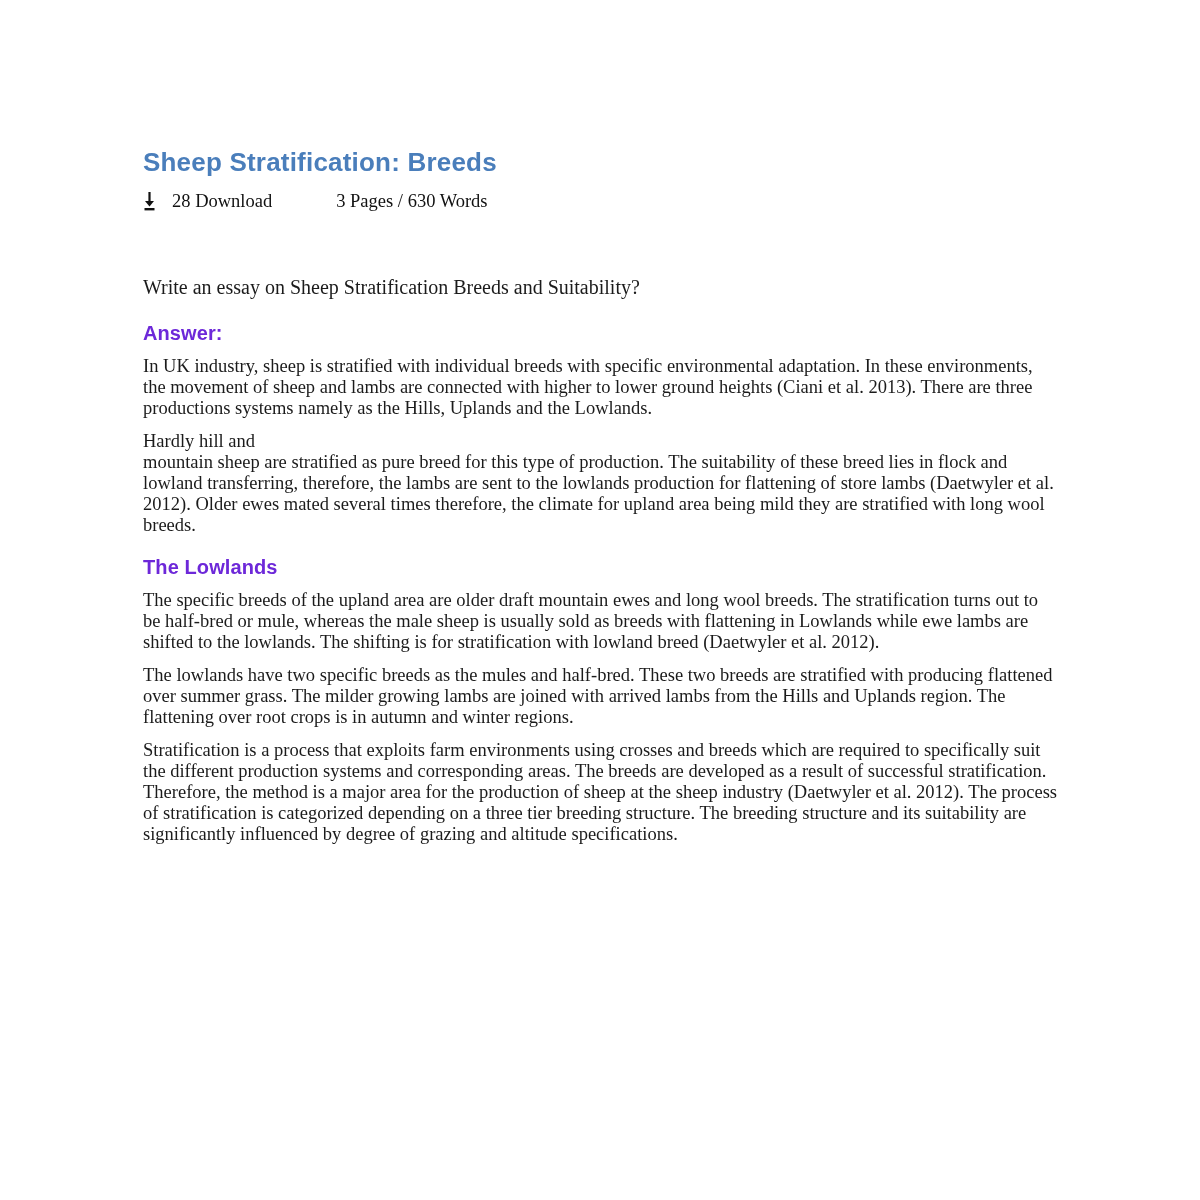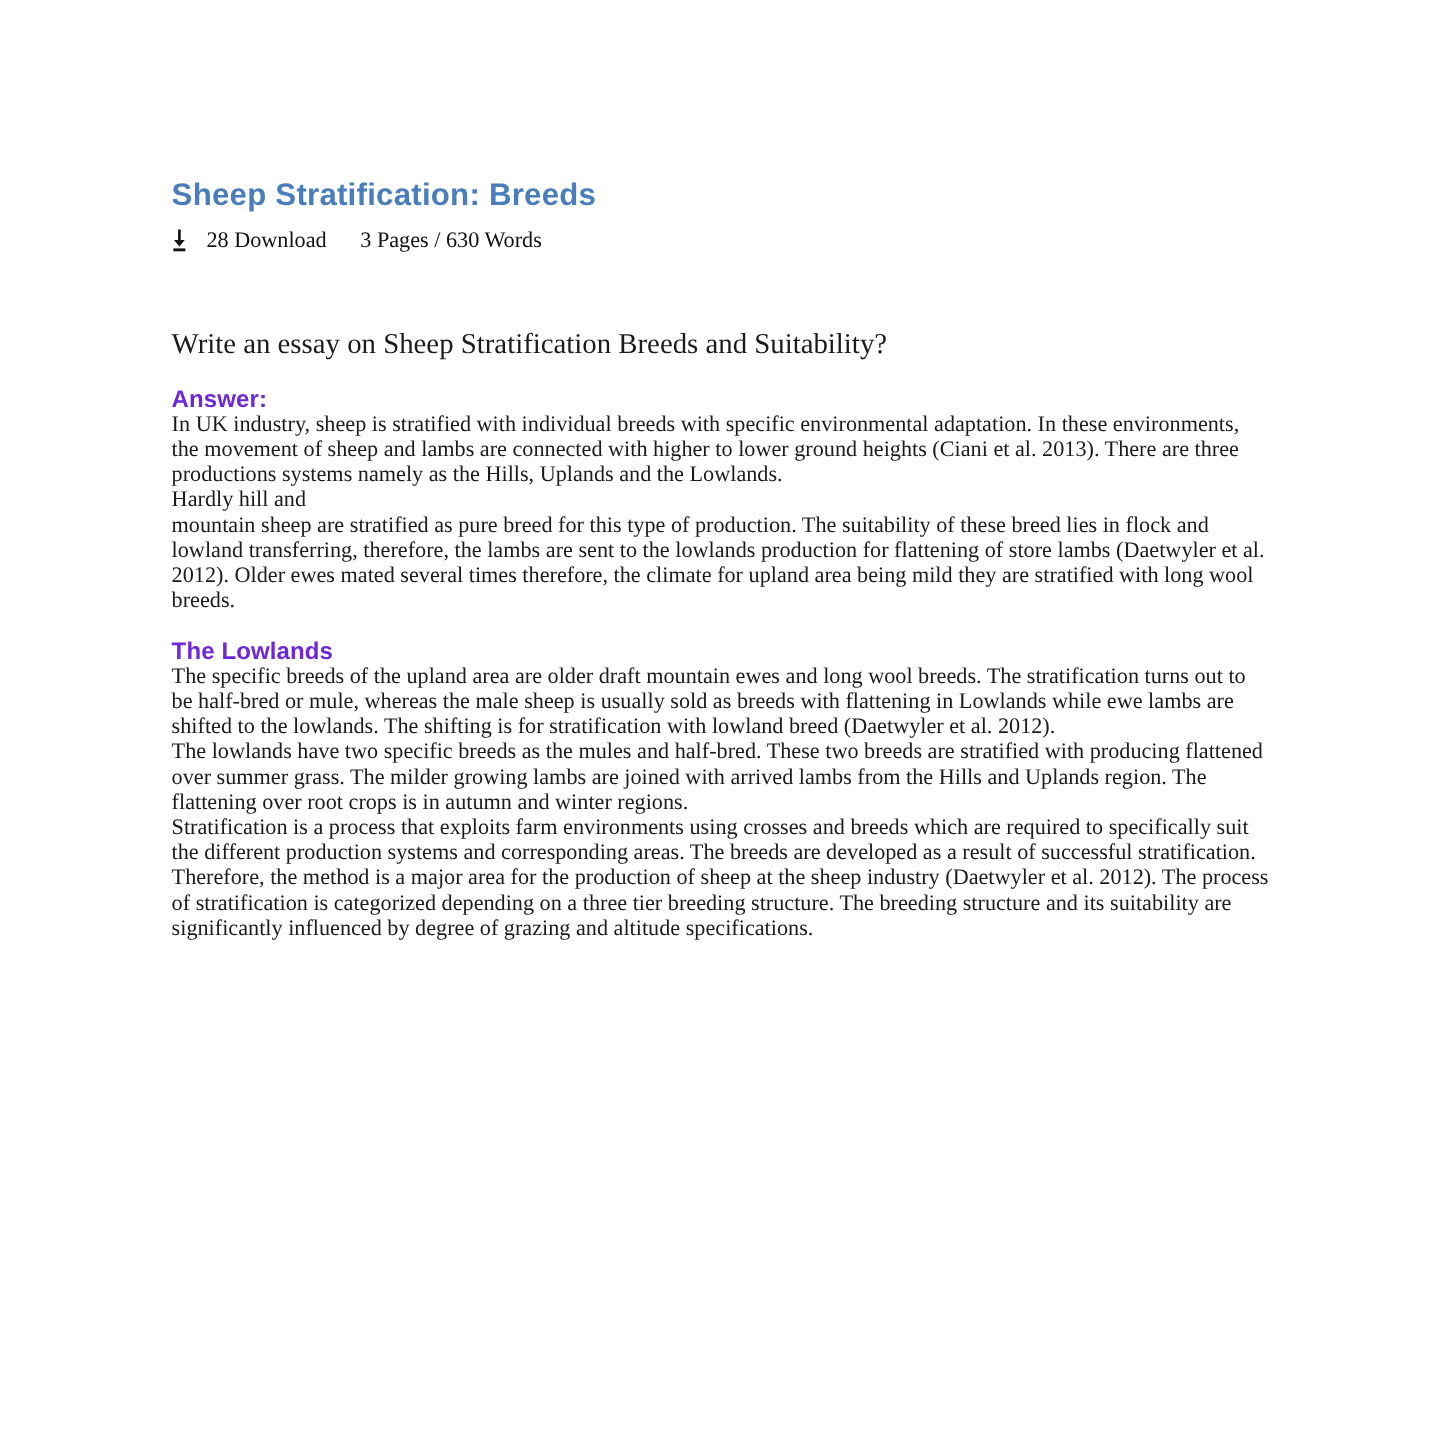--- a/index.html
+++ b/index.html
@@ -27,48 +27,49 @@
   }
   .meta-row {
     display: flex;
     align-items: center;
     margin-top: 15px;
     font-size: 18.5px;
     color: #111111;
   }
   .meta-download {
     display: flex;
+    align-items: center;
     cursor: pointer;
   }
   .dl-icon {
     width: 13px;
     height: 19px;
     margin-right: 16px;
     display: inline-block;
   }
   .meta-pages {
-    margin-left: 28px;
+    margin-left: 64px;
   }
   .question {
     margin-top: 64px;
-    font-size: 24px;
+    font-size: 20px;
     line-height: 22px;
   }
   h2.sec-heading {
     font-family: "Liberation Sans", sans-serif;
     font-weight: bold;
     font-size: 20px;
     line-height: 22px;
     color: #6d28d9;
     margin-top: 20px;
     letter-spacing: 0.1px;
   }
   h2.answer-heading { margin-top: 24px; }
   p.body-text {
-    margin-top: 0;
+    margin-top: 12px;
     font-size: 18.5px;
     line-height: 21px;
     white-space: pre-line;
     color: #1b1b1b;
   }
 </style>
 </head>
 <body>
 
 <div class="page">

